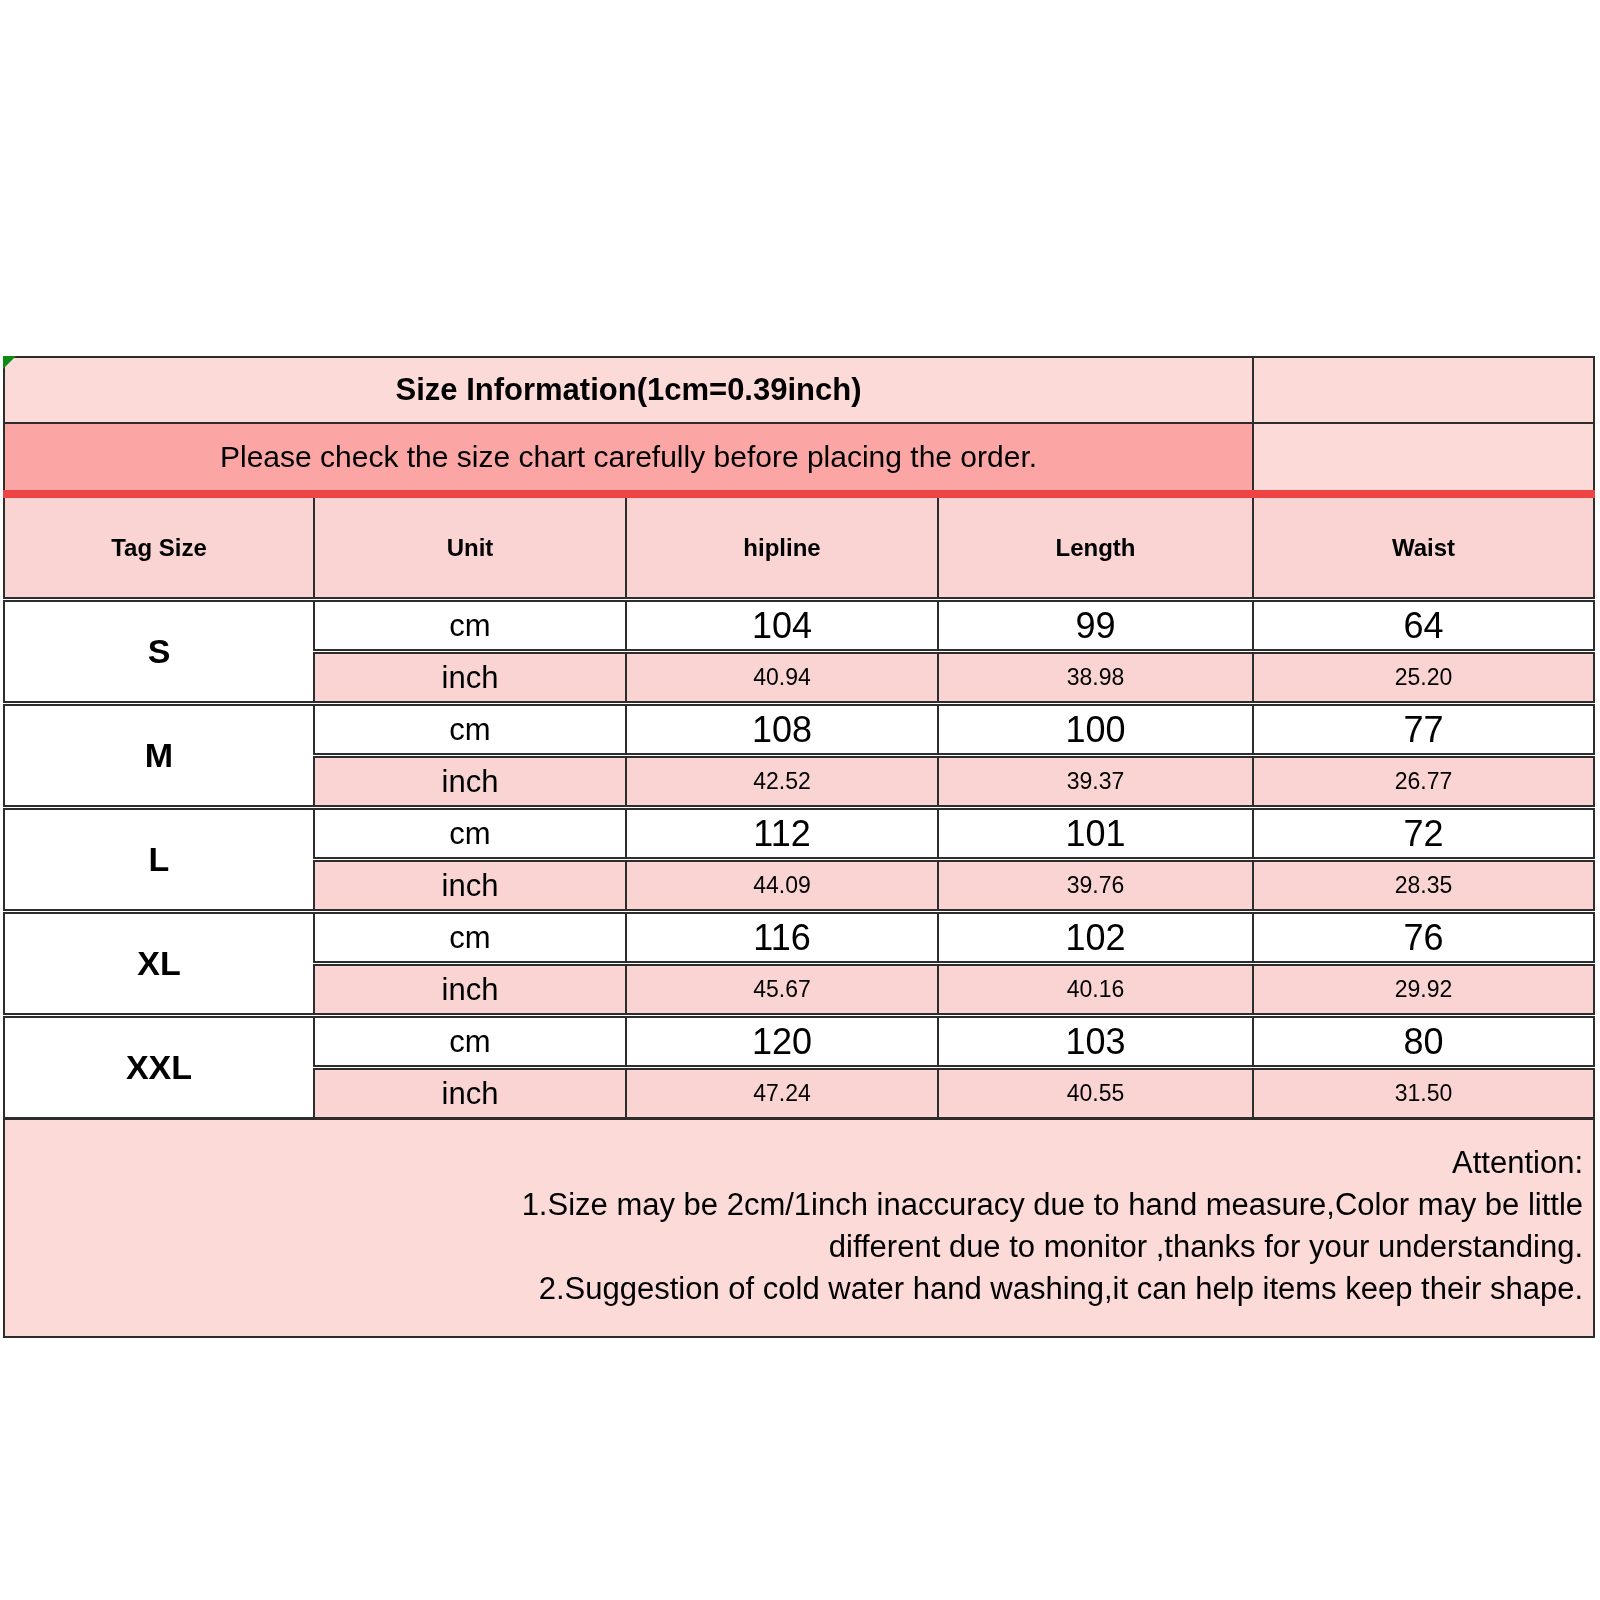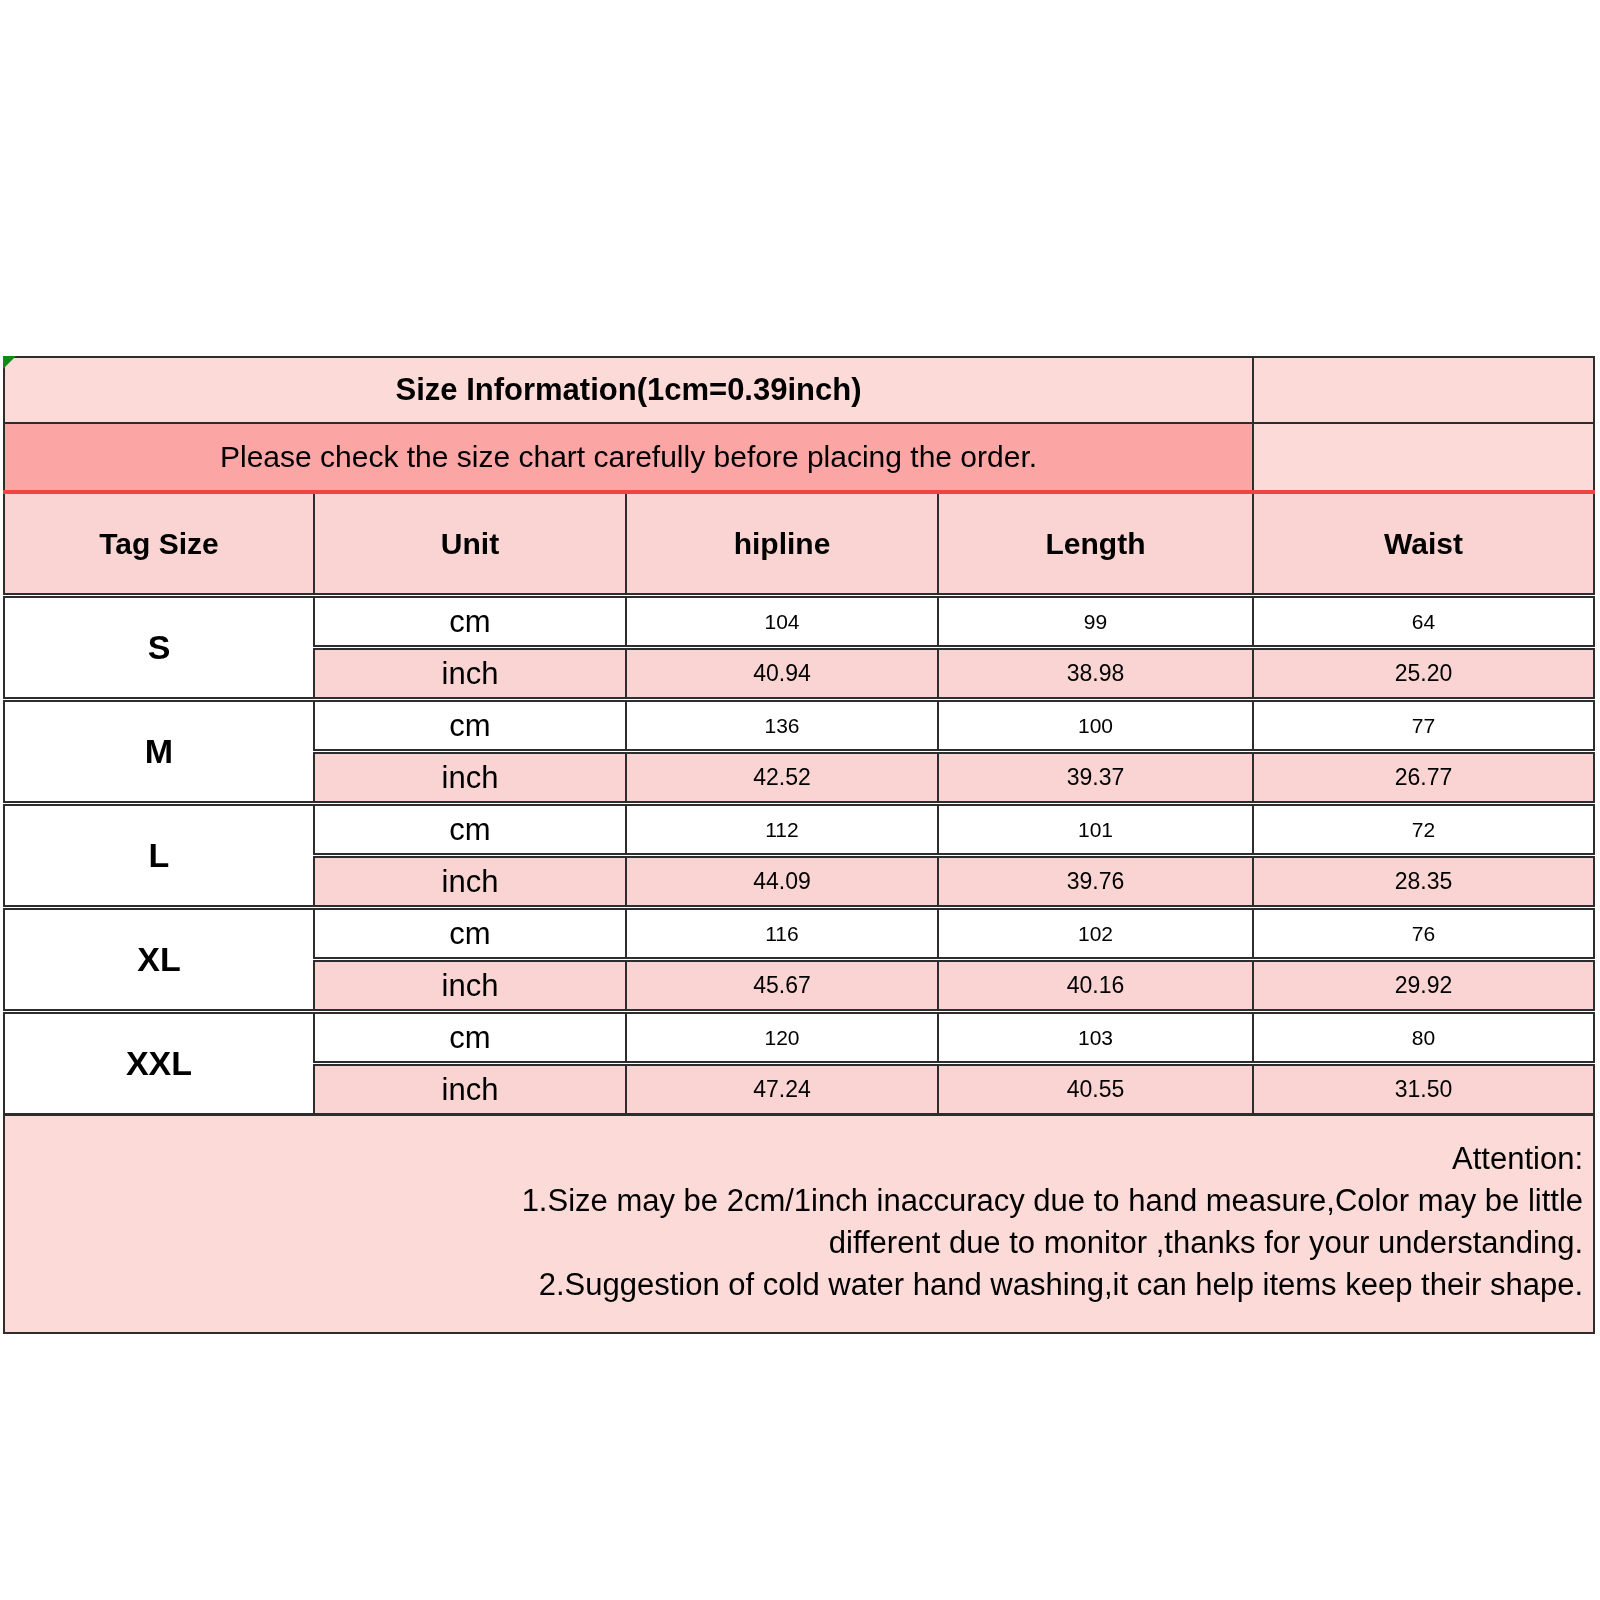--- a/index.html
+++ b/index.html
@@ -49,28 +49,28 @@
     background: #fbdad8;
   }
   .subtitle-cell {
     height: 66px;
     font-size: 30px;
     font-weight: normal;
     background: #fca5a5;
   }
   .header-row th {
     height: 99px;
-    font-size: 30px;
+    font-size: 24px;
     font-weight: bold;
     background: #f9d4d2;
-    border-top: 4px solid #ef4444;
+    border-top: 8px solid #ef4444;
   }
   .data-row td { height: 47px; }
   .data-row td { border-top: 5px double #2d2d2d; }
-  .cm-row td { background: #ffffff; font-size: 21px; }
+  .cm-row td { background: #ffffff; font-size: 36px; }
   .inch-row td { background: #f9d4d2; font-size: 23px; }
   td.size-cell {
     background: #ffffff;
     font-size: 34px;
     font-weight: bold;
   }
   td.unit-cell { font-size: 31px; }
 
   .attention-cell {
     border-top: 3px solid #2d2d2d;
@@ -136,21 +136,21 @@
           </tr>
           <tr class="data-row inch-row">
             <td class="unit-cell">inch</td>
             <td class="value-cell">40.94</td>
             <td class="value-cell">38.98</td>
             <td class="value-cell">25.20</td>
           </tr>
           <tr class="data-row cm-row">
             <td class="size-cell" rowspan="2">M</td>
             <td class="unit-cell">cm</td>
-            <td class="value-cell">136</td>
+            <td class="value-cell">108</td>
             <td class="value-cell">100</td>
             <td class="value-cell">77</td>
           </tr>
           <tr class="data-row inch-row">
             <td class="unit-cell">inch</td>
             <td class="value-cell">42.52</td>
             <td class="value-cell">39.37</td>
             <td class="value-cell">26.77</td>
           </tr>
           <tr class="data-row cm-row">

